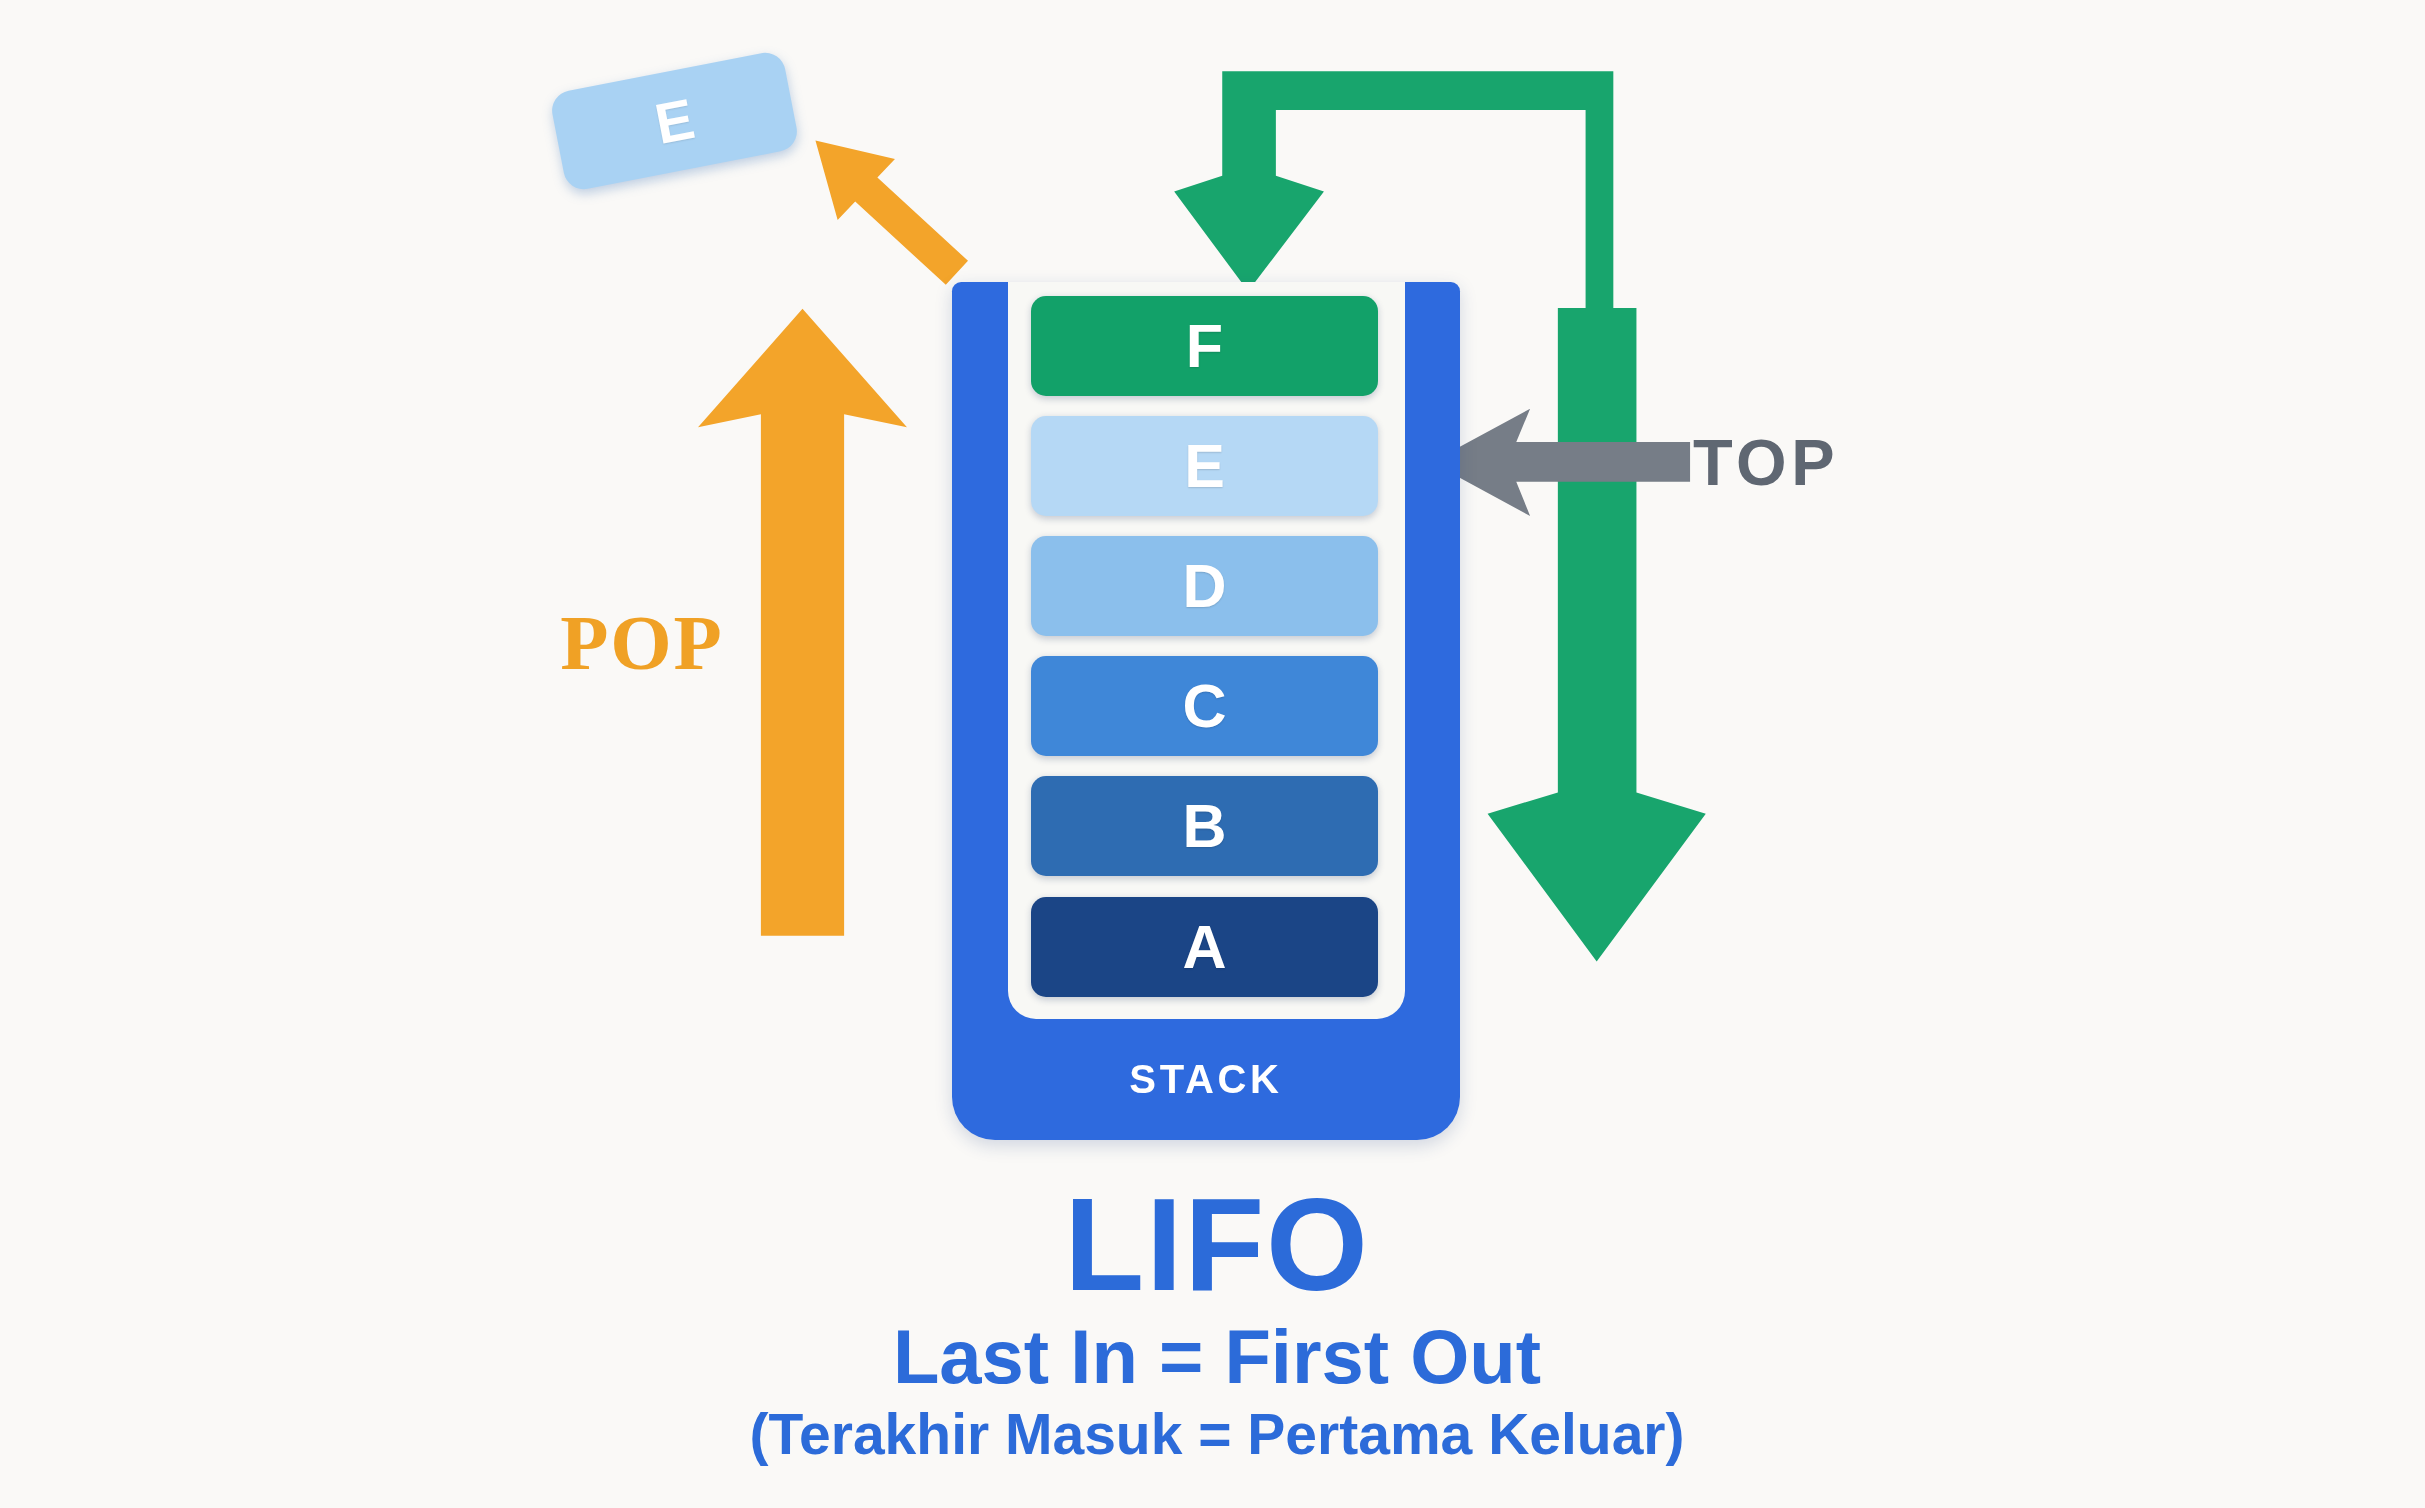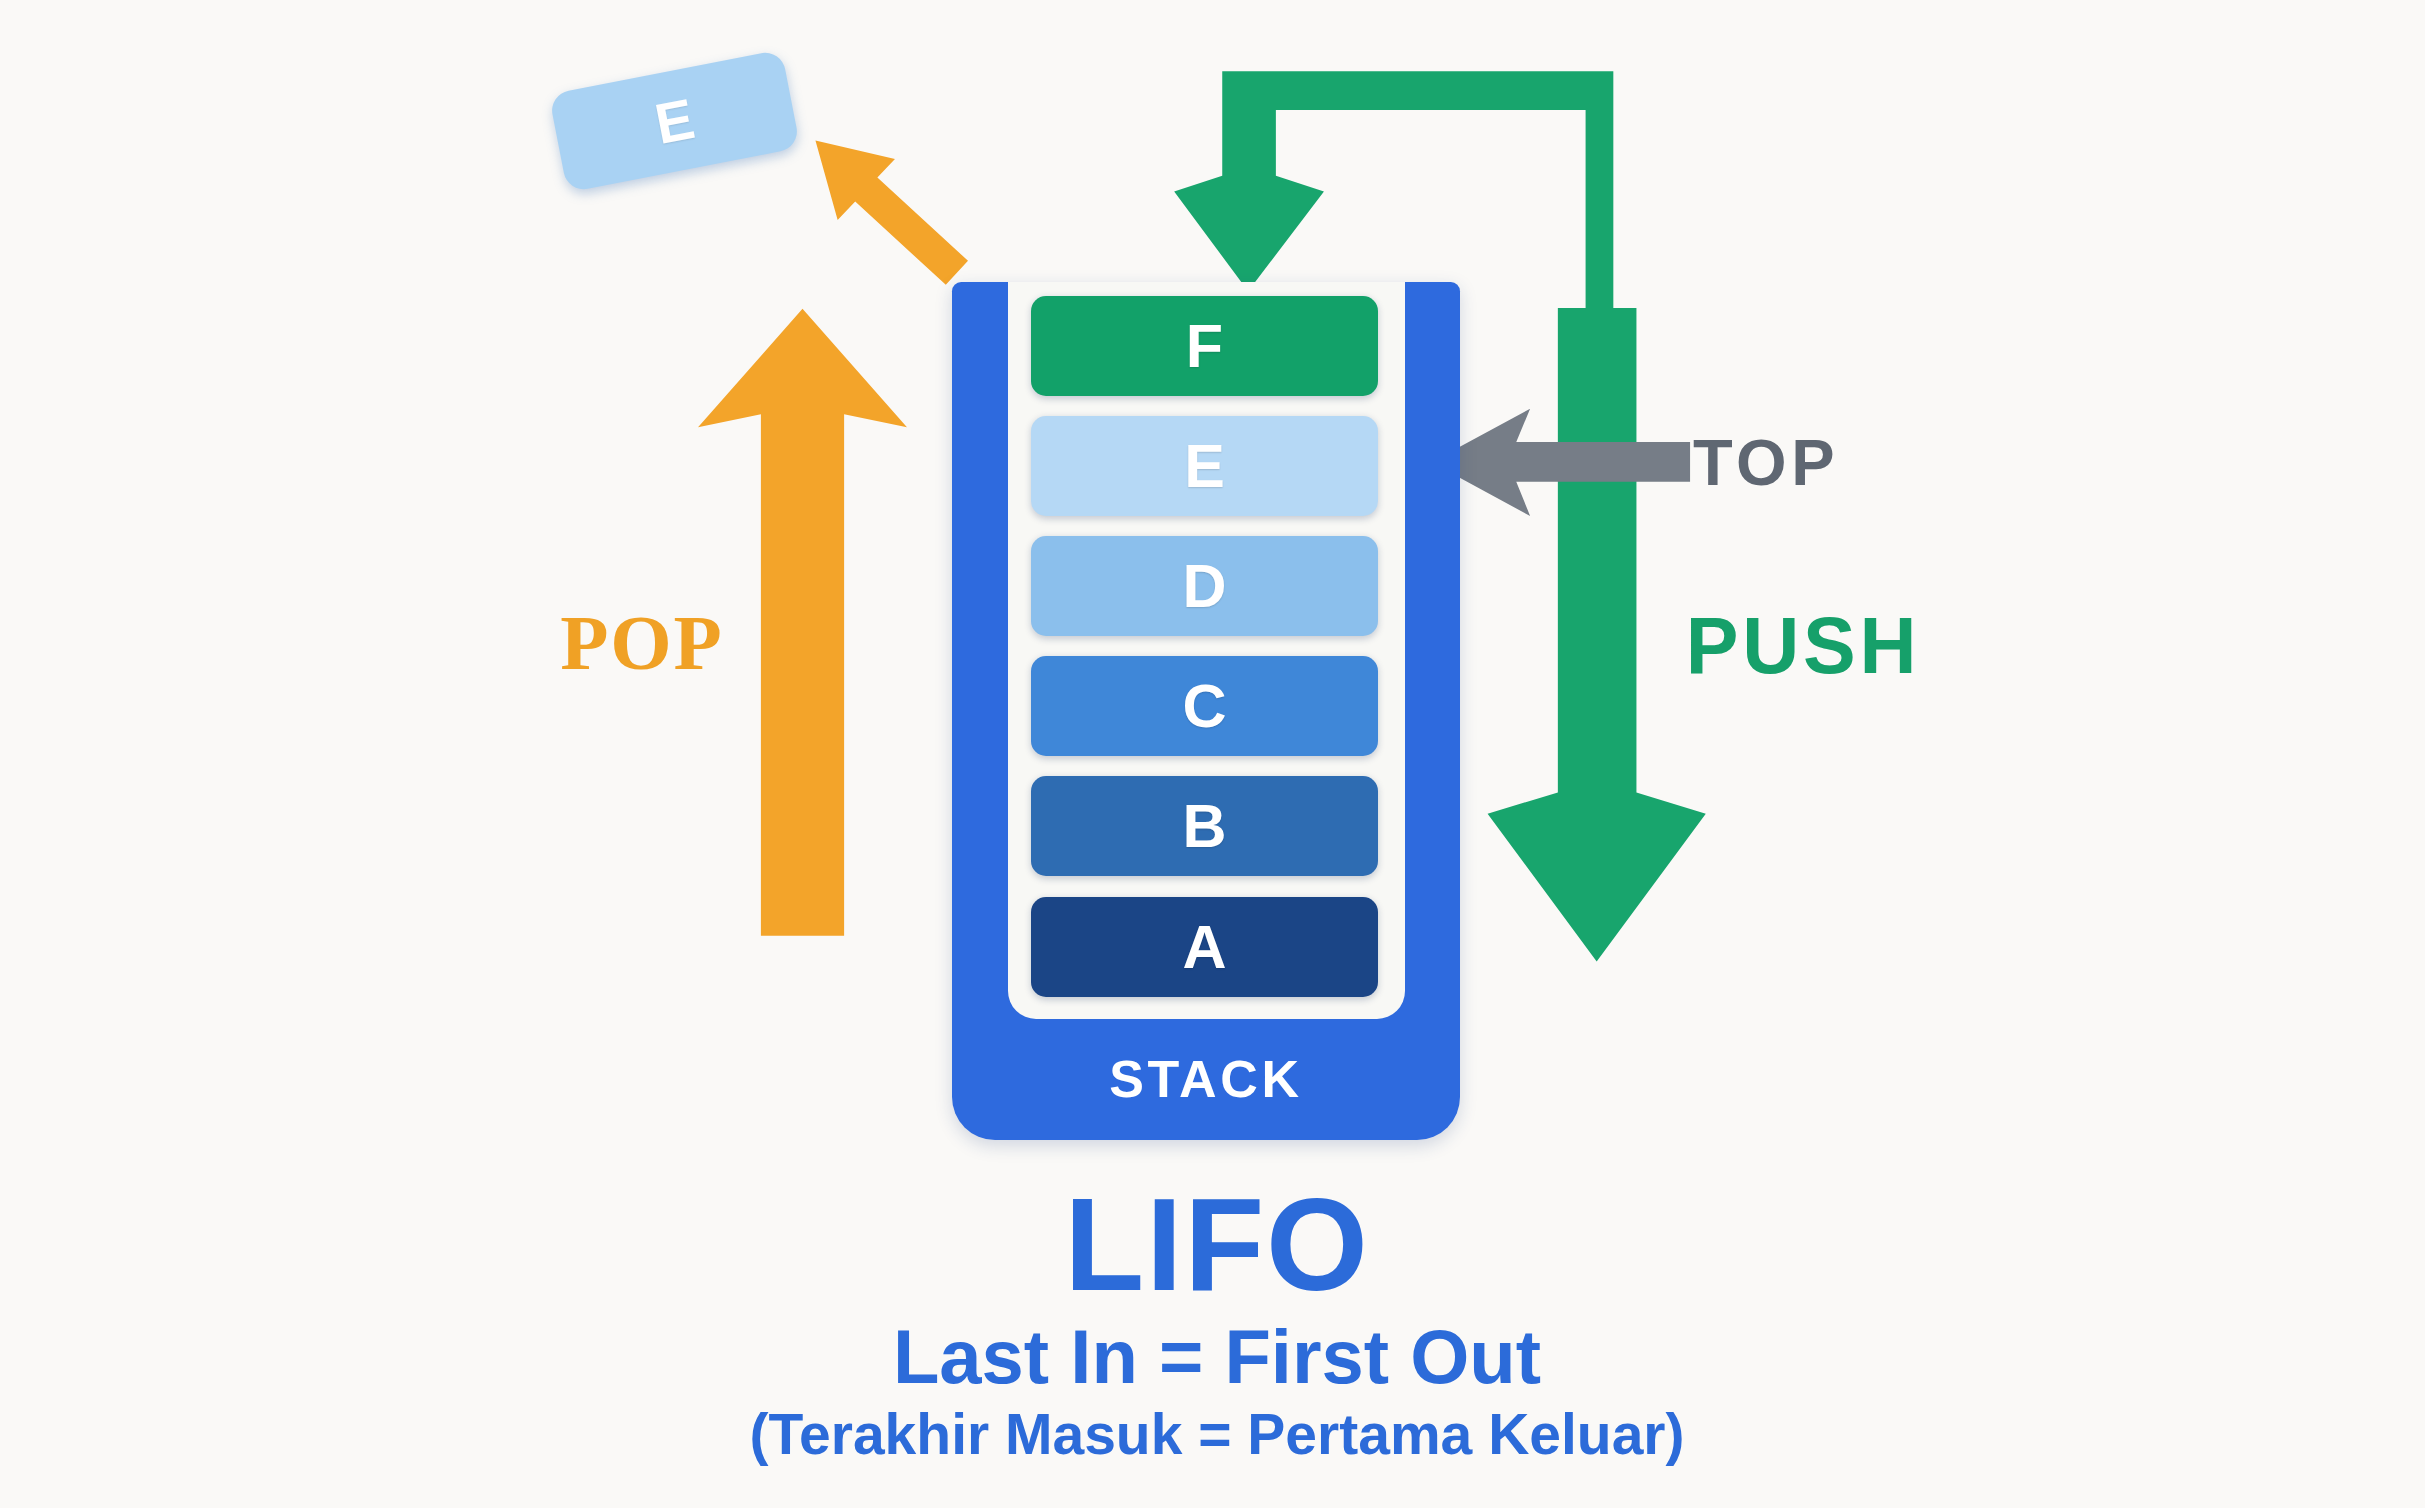--- a/index.html
+++ b/index.html
@@ -26,21 +26,21 @@
     border-radius:15px;
     display:flex;align-items:center;justify-content:center;
     box-shadow:0 2.8px 7.4px rgba(20,40,90,.22);
   }
   .block span{
     color:#ffffff;font-size:61px;font-weight:700;line-height:1;
     text-shadow:0 0.9px 1.8px rgba(0,0,0,.15);
   }
   .stack-label{
     left:1206px;top:1079px;transform:translate(-50%,-50%);
-    color:#ffffff;font-size:52px;font-weight:700;letter-spacing:3.7px;line-height:1;
+    color:#ffffff;font-size:40px;font-weight:700;letter-spacing:3.7px;line-height:1;
   }
   
   .popped{
     left:556px;top:71px;width:237px;height:100px;
     transform:rotate(-11deg);
     border-radius:20.3px;
     display:flex;align-items:center;justify-content:center;
     box-shadow:0 4.6px 11px rgba(80,130,190,.35);
   }
   .popped span{color:#ffffff;font-size:57px;font-weight:700;line-height:1;
@@ -95,21 +95,20 @@
     <span>A</span>
   </div>
 
   <div class="abs stack-label">STACK</div>
 
   <div class="abs popped" style="background: rgb(169, 210, 243);">
     <span>E</span>
   </div>
 
   <div class="abs op-label pop-label" style="color: rgb(240, 161, 37);">POP</div>
-  <div class="abs op-label push-label" style="color: rgb(22, 160, 106);">PUSH</div>
   <div class="abs op-label top-label" style="color: rgb(95, 103, 114); text-align: right;">TOP</div>
 
   <div class="abs caption caption-acronym" style="color: rgb(44, 107, 217);">LIFO</div>
   <div class="abs caption caption-line1" style="color: rgb(44, 107, 217);">Last In = First Out</div>
   <div class="abs caption caption-line2" style="color: rgb(44, 107, 217);">(Terakhir Masuk = Pertama Keluar)</div>
 
 </div>
 
 
 </body></html>

